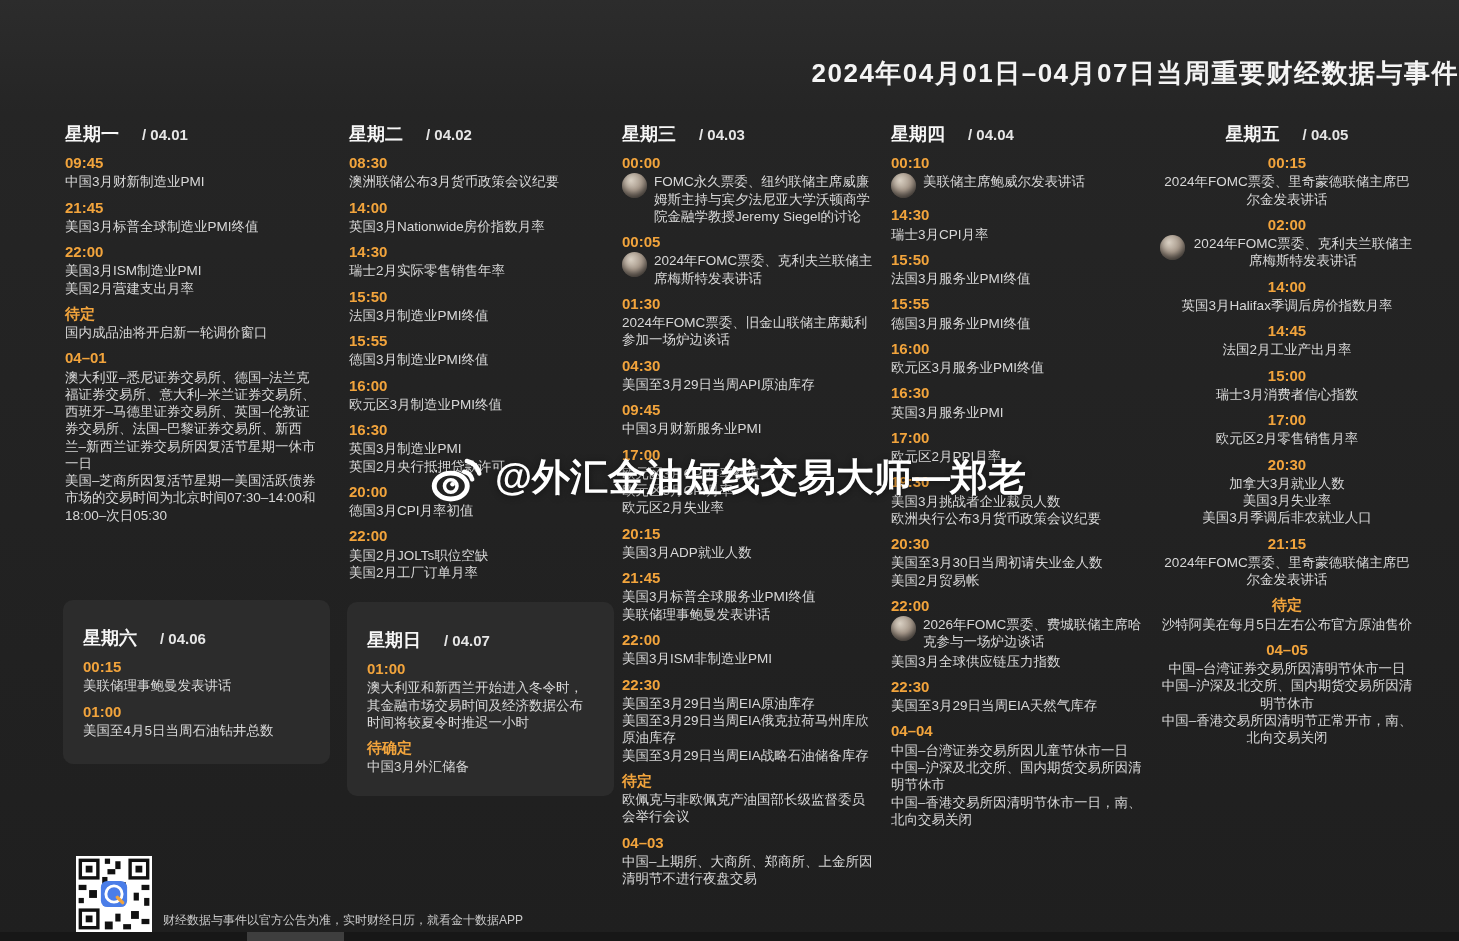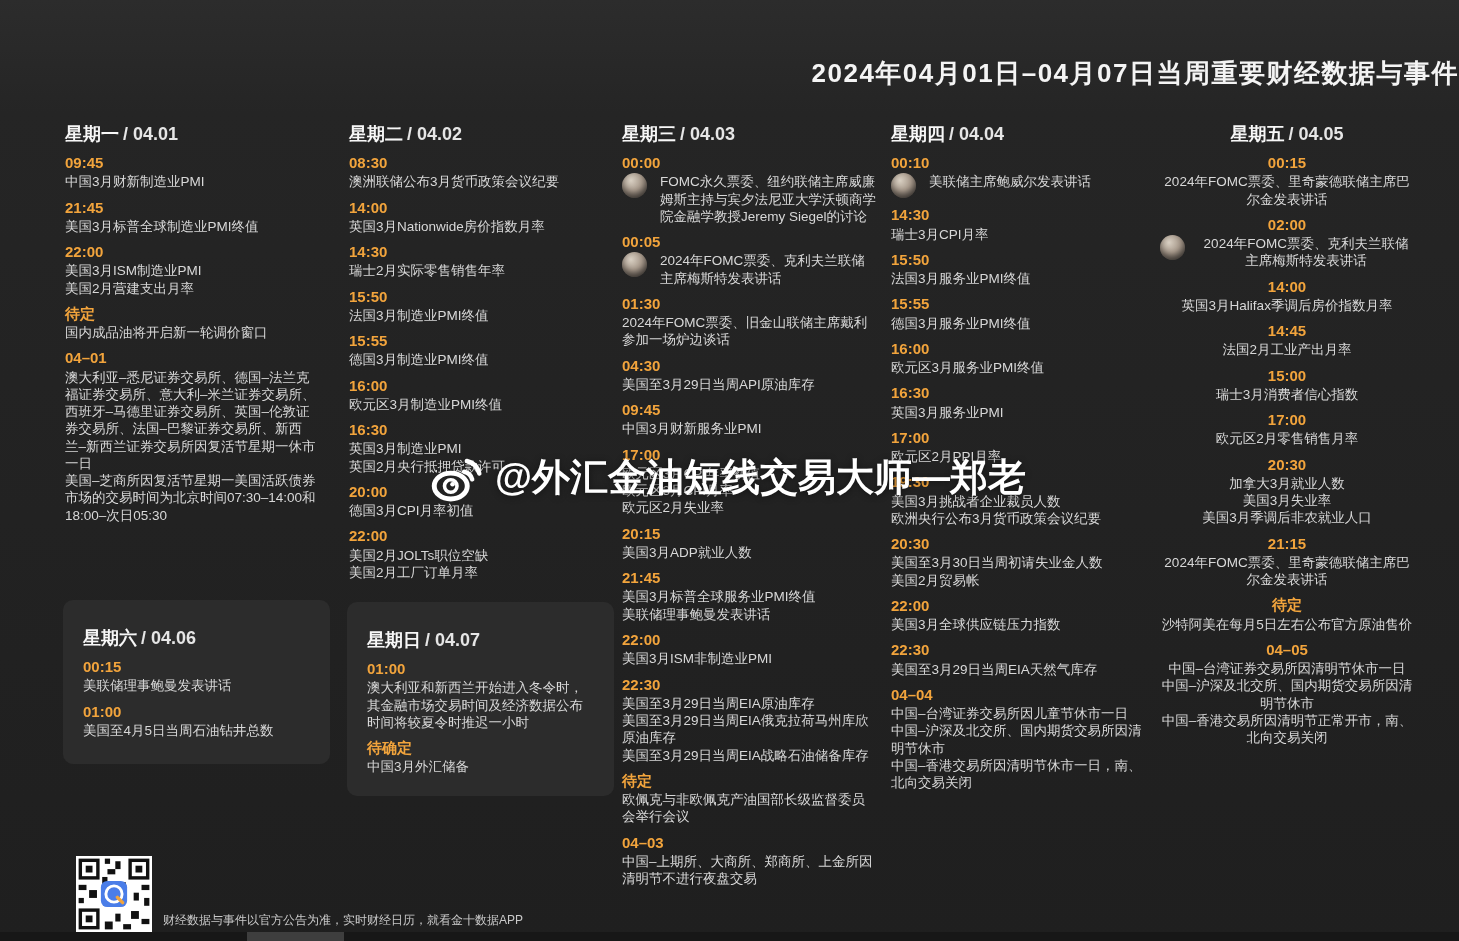--- a/index.html
+++ b/index.html
@@ -10,24 +10,24 @@
         color:#f4f4f4;font-size:26px;font-weight:bold;letter-spacing:1.5px;}
   
   #week-columns .day-column{position:absolute;top:122px;width:254px;}
   #week-columns .day-column:nth-child(1){left:65px;}
   #week-columns .day-column:nth-child(2){left:349px;}
   #week-columns .day-column:nth-child(3){left:622px;}
   #week-columns .day-column:nth-child(4){left:891px;}
   #week-columns .day-column:nth-child(5){left:1160px;text-align:center;}
   .day-header{margin-bottom:4px;white-space:nowrap;}
   .day-name{font-size:18px;font-weight:bold;color:#f7f7f7;margin-top:24px;}
-  .day-date{font-size:18px;font-weight:bold;color:#e6e6e6;margin-left:4px;}
+  .day-date{font-size:15px;font-weight:bold;color:#e6e6e6;margin-left:23px;}
   .time{color:#f2a43c;font-size:15px;line-height:1.15;font-weight:bold;margin:8px 0 2px;}
   .item{font-size:13.5px;line-height:1.28;color:#d8d8d8;}
-  .item.with-avatar{display:flex;gap:13px;align-items:flex-start;margin:2px 0;}
+  .item.with-avatar{display:flex;gap:7px;align-items:flex-start;margin:2px 0;}
   .avatar{flex:0 0 auto;width:25px;height:25px;border-radius:50%;
         background:radial-gradient(circle at 36% 30%,#d9d0c3 0%,#a89a8c 45%,#6e655d 80%,#57504a 100%);
         box-shadow:inset 0 -4px 6px rgba(0,0,0,.45);}
   
   .weekend-card{position:absolute;background:#2c2c2c;border-radius:10px;
         padding:26px 20px 20px;width:227px;}
   #card-sat{left:63px;top:600px;min-height:118px;}
   #card-sun{left:347px;top:602px;min-height:148px;}
   
   .watermark{position:absolute;left:428px;top:452px;display:flex;align-items:center;gap:9px;
@@ -216,20 +216,24 @@
           <div class="item"><span class="item-text">美国3月挑战者企业裁员人数</span></div>
           <div class="item"><span class="item-text">欧洲央行公布3月货币政策会议纪要</span></div>
         </div>
         <div class="entry">
           <div class="time">20:30</div>
           <div class="item"><span class="item-text">美国至3月30日当周初请失业金人数</span></div>
           <div class="item"><span class="item-text">美国2月贸易帐</span></div>
         </div>
         <div class="entry">
           <div class="time">22:00</div>
+          <div class="item with-avatar">
+            <span class="avatar"></span>
+            <span class="item-text">2026年FOMC票委、费城联储主席哈克参与一场炉边谈话</span>
+          </div>
           <div class="item"><span class="item-text">美国3月全球供应链压力指数</span></div>
         </div>
         <div class="entry">
           <div class="time">22:30</div>
           <div class="item"><span class="item-text">美国至3月29日当周EIA天然气库存</span></div>
         </div>
         <div class="entry">
           <div class="time">04–04</div>
           <div class="item"><span class="item-text">中国–台湾证券交易所因儿童节休市一日</span></div>
           <div class="item"><span class="item-text">中国–沪深及北交所、国内期货交易所因清明节休市</span></div>

